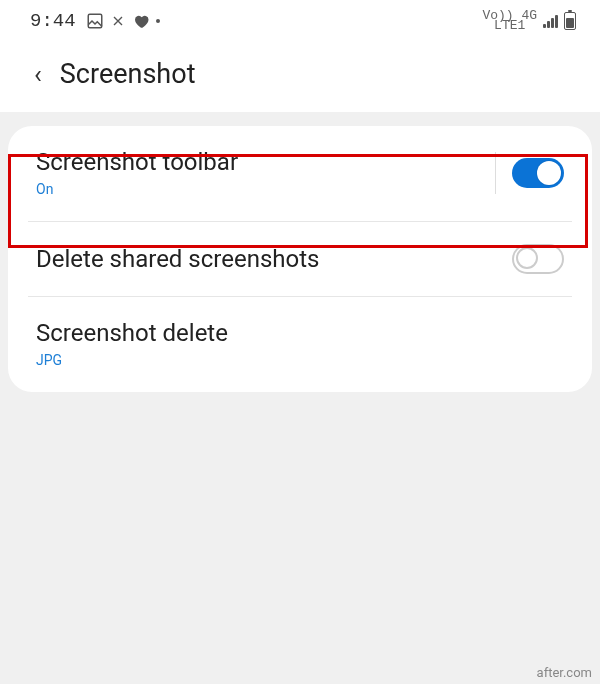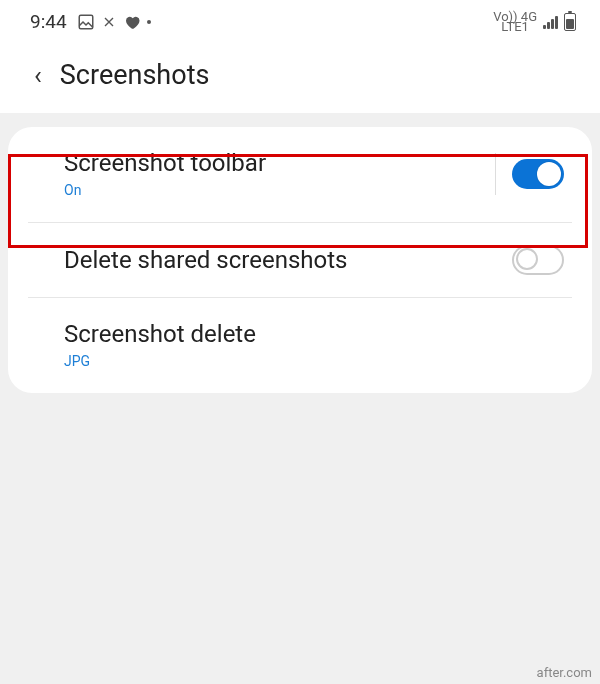--- a/index.html
+++ b/index.html
@@ -10,20 +10,21 @@
       font-family: -apple-system, BlinkMacSystemFont, "Segoe UI", Roboto, sans-serif;
       overflow: hidden;
       position: relative;
     }
     .status-bar {
       display: flex;
       justify-content: space-between;
       align-items: center;
       padding: 10px 24px 8px 30px;
       background: #fff;
+      font-family: Liberation Mono, monospace;
     }
     .status-left {
       display: flex;
       align-items: center;
       gap: 10px;
     }
     .status-time {
       font-size: 19px;
       color: #333;
       font-weight: 400;
@@ -109,21 +110,20 @@
     }
     .card {
       background: #fff;
       border-radius: 24px;
       padding: 0;
       overflow: hidden;
     }
     .row {
       padding: 22px 28px;
       position: relative;
-      margin-left: 28px;
     }
     .row-flex {
       display: flex;
       align-items: center;
       justify-content: space-between;
       gap: 16px;
     }
     .row-text { flex: 1; }
     .row-title {
       font-size: 24px;
@@ -222,21 +222,21 @@
         <span></span>
         <span></span>
         <span></span>
       </div>
     <div class="battery"></div>
   </div>
 </div>
 
 <div class="header">
   <span class="back-arrow">‹</span>
-  <span class="header-title">Screenshots</span>
+  <span class="header-title">Screenshot</span>
 </div>
 
 <div class="content">
   <div class="card">
 
     <div class="row row-flex">
       <div class="row-text">
         <div class="row-title">Screenshot toolbar</div>
         <div class="row-sub link">On</div>
       </div>

